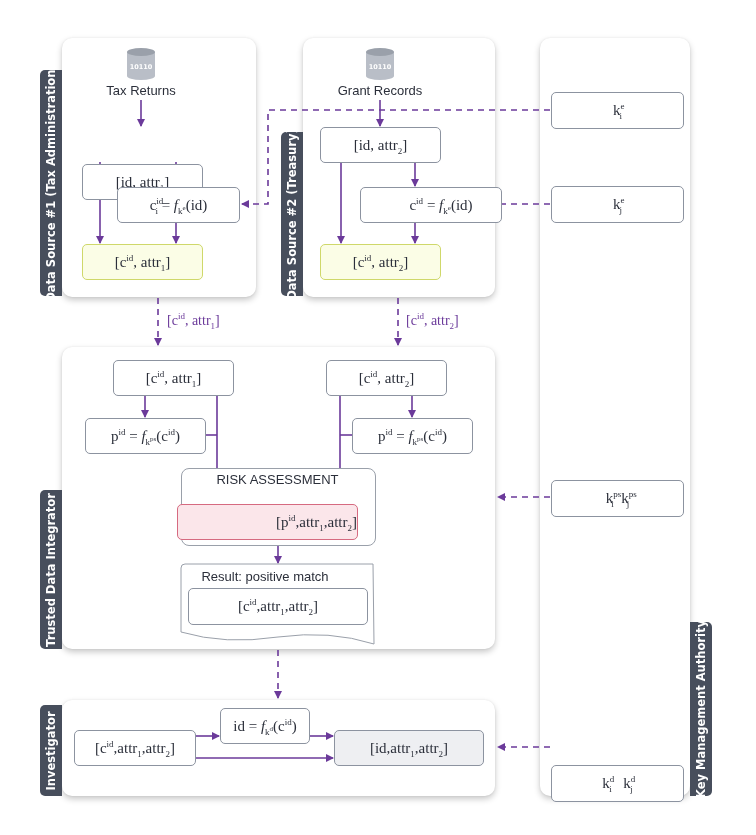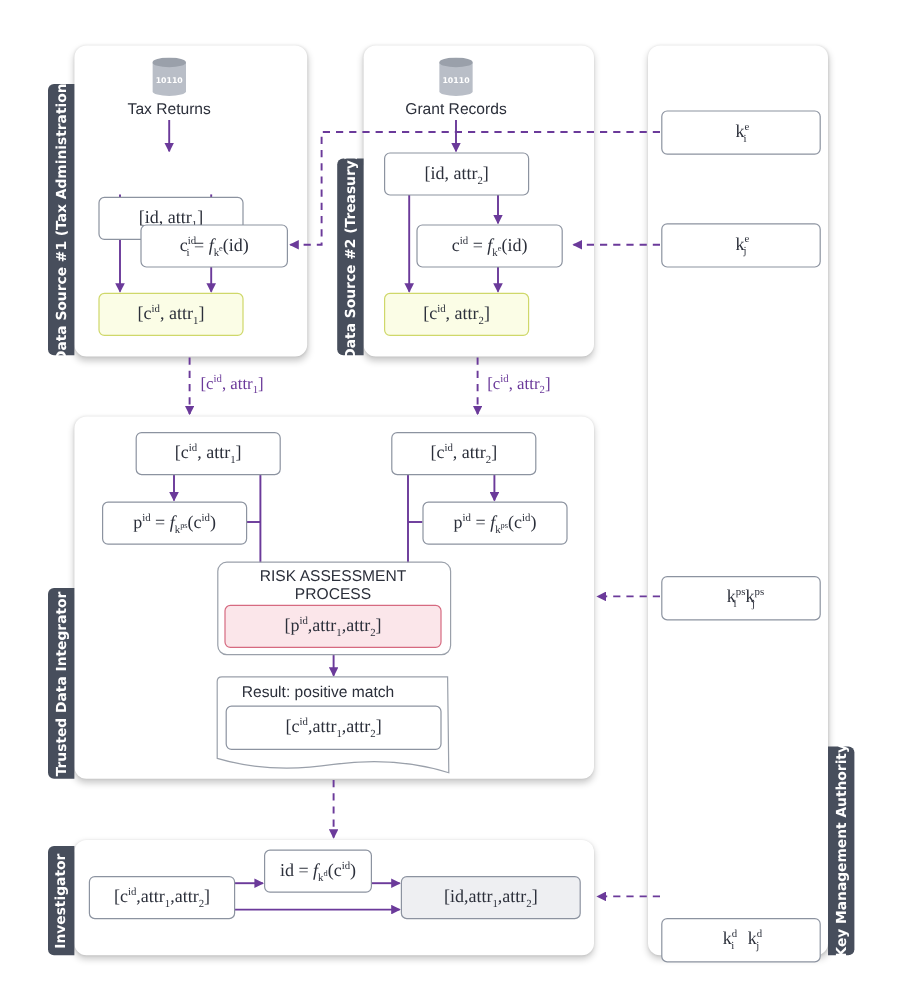--- a/index.html
+++ b/index.html
@@ -117,21 +117,21 @@
 <svg class="db" style="left:366px;top:48px;" viewBox="0 0 28 32">
   <path d="M0,4 L0,28 A14,4 0 0 0 28,28 L28,4 Z" fill="#b9bec7"></path>
   <ellipse cx="14" cy="4" rx="14" ry="4" fill="#9aa0aa"></ellipse>
   <text x="14" y="21" font-size="6.5" fill="#fff" text-anchor="middle" font-family="DejaVu Sans, sans-serif" font-weight="bold">10110</text>
 </svg>
 <div class="label" style="left:320px;top:83px;width:120px;">Grant Records</div>
 
 <div class="box" style="left:320px;top:127px;width:119px;height:34px;text-align:center;">
   <span><span>[</span><span>id</span><span>, </span><span>attr</span><sub>2</sub><span>]</span></span>
 </div>
-<div class="box" style="left:347px;top:187px;width:120px;height:34px;">
+<div class="box" style="left:360px;top:187px;width:120px;height:34px;padding-left:20px;">
   <span><span>c</span><sup>id</sup><span> = </span><span class="it">f</span><sub><span>k</span><sup style="font-size:7px">e</sup></sub><span>(</span><span>id</span><span>)</span></span>
 </div>
 <div class="box yellow" style="left:320px;top:244px;width:119px;height:34px;">
   <span><span>[</span><span>c</span><sup>id</sup><span>, </span><span>attr</span><sub>2</sub><span>]</span></span>
 </div>
 
 <div class="plabel" style="left:167px;top:313px;">
   <span>[</span><span>c</span><sup>id</sup><span>, </span><span>attr</span><sub>1</sub><span>]</span>
 </div>
 <div class="plabel" style="left:406px;top:313px;">
@@ -160,23 +160,22 @@
 <div class="box" style="left:85px;top:418px;width:119px;height:34px;">
   <span><span>p</span><sup>id</sup><span> = </span><span class="it">f</span><sub><span>k</span><sup style="font-size:7px">ps</sup></sub><span>(</span><span>c</span><sup>id</sup><span>)</span></span>
 </div>
 <div class="box" style="left:352px;top:418px;width:119px;height:34px;">
   <span><span>p</span><sup>id</sup><span> = </span><span class="it">f</span><sub><span>k</span><sup style="font-size:7px">ps</sup></sub><span>(</span><span>c</span><sup>id</sup><span>)</span></span>
 </div>
 
 <div class="container" style="left:181px;top:468px;width:193px;height:76px;"></div>
 <div class="label" style="left:181px;top:472px;width:193px;line-height:15px;">
   <div>RISK ASSESSMENT</div>
-  <div>PROCESS</div>
 </div>
-<div class="box pink" style="left:187px;top:504px;width:179px;height:34px;">
+<div class="box pink" style="left:177px;top:504px;width:179px;height:34px;justify-content:flex-end;">
   <span><span>[</span><span>p</span><sup>id</sup><span>,</span><span>attr</span><sub>1</sub><span>,</span><span>attr</span><sub>2</sub><span>]</span></span>
 </div>
 
 <svg class="flow" width="756" height="835">
   <path d="M185,564 L373,564 L374,644 Q330,630 278,637 Q225,645 181,632 L181,568 Q181,564 185,564 Z" fill="#fff" stroke="#9aa0aa" stroke-width="1"></path>
 </svg>
 <div class="label" style="left:181px;top:569px;width:168px;">Result: positive match</div>
 <div class="box" style="left:188px;top:588px;width:178px;height:35px;">
   <span><span>[</span><span>c</span><sup>id</sup><span>,</span><span>attr</span><sub>1</sub><span>,</span><span>attr</span><sub>2</sub><span>]</span></span>
 </div>

